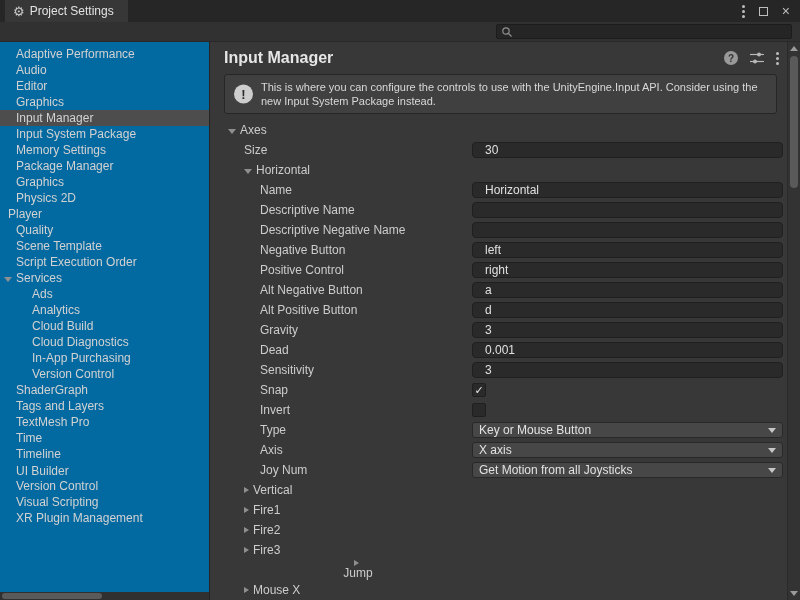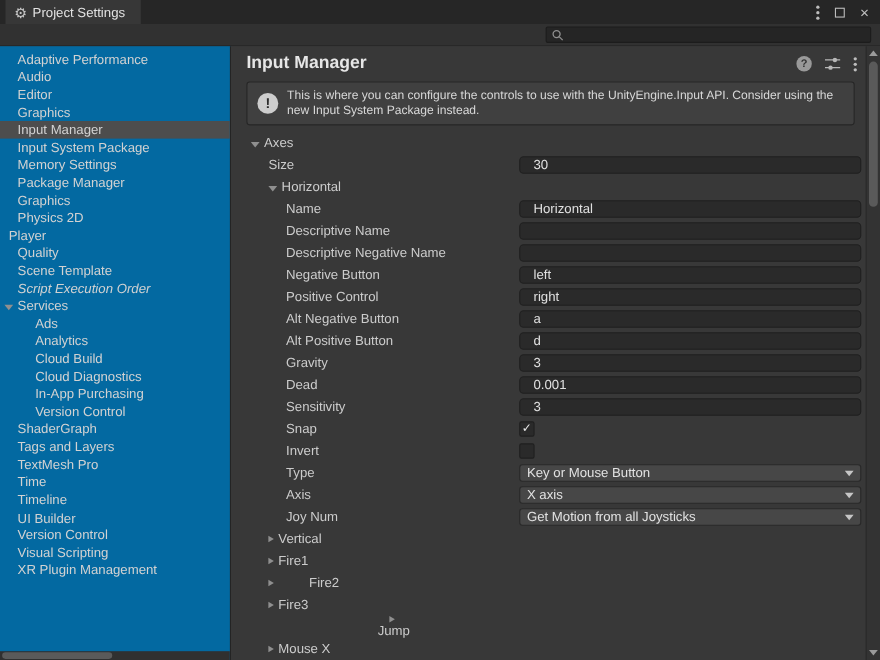--- a/index.html
+++ b/index.html
@@ -142,21 +142,21 @@
           </div>
           <div class="sb-item" style="padding-left: 8px;">
             <span>Player</span>
           </div>
           <div class="sb-item" style="padding-left: 16px;">
             <span>Quality</span>
           </div>
           <div class="sb-item" style="padding-left: 16px;">
             <span>Scene Template</span>
           </div>
-          <div class="sb-item" style="padding-left: 16px; font-style: italic;">
+          <div class="sb-item" style="padding-left: 16px;">
             <span>Script Execution Order</span>
           </div>
           <div class="sb-item" style="padding-left: 4px;">
             <span class="fold open"></span>
             <span>Services</span>
           </div>
           <div class="sb-item" style="padding-left: 32px;">
             <span>Ads</span>
           </div>
           <div class="sb-item" style="padding-left: 32px;">
@@ -393,21 +393,21 @@
               <div class="prop-field"></div>
             </div>
             <div class="prop-row">
               <div class="prop-label" style="padding-left: 16px;">
                 <span class="fold"></span>
                 <span>Fire1</span>
               </div>
               <div class="prop-field"></div>
             </div>
             <div class="prop-row">
-              <div class="prop-label" style="padding-left: 16px; gap: 28px;">
+              <div class="prop-label" style="padding-left: 16px;">
                 <span class="fold"></span>
                 <span>Fire2</span>
               </div>
               <div class="prop-field"></div>
             </div>
             <div class="prop-row">
               <div class="prop-label" style="padding-left: 16px;">
                 <span class="fold"></span>
                 <span>Fire3</span>
               </div>

